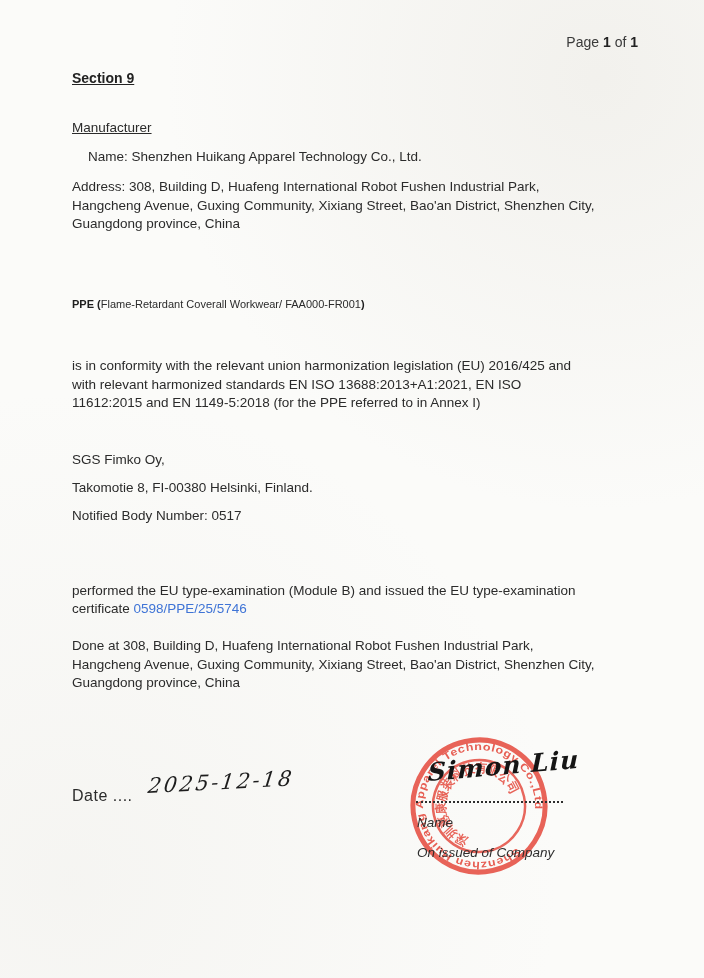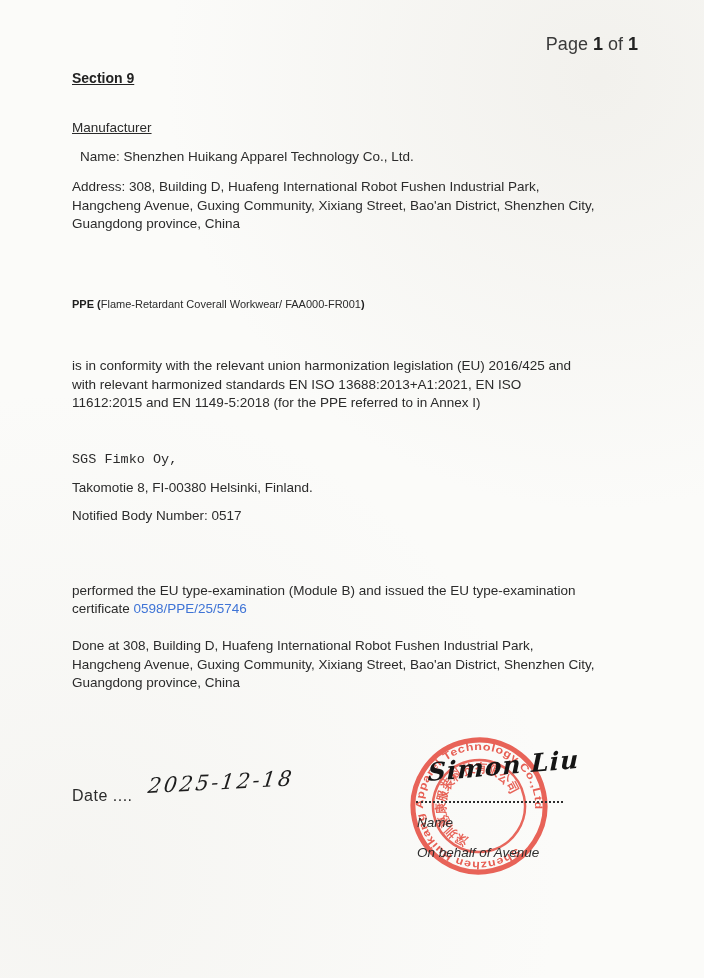--- a/index.html
+++ b/index.html
@@ -11,32 +11,32 @@
   }
   .page{
     position:relative;width:704px;height:978px;overflow:hidden;
     background:
       radial-gradient(circle at 85% 8%, rgba(225,222,214,.35), rgba(0,0,0,0) 40%),
       radial-gradient(circle at 10% 90%, rgba(228,226,220,.25), rgba(0,0,0,0) 45%),
       #fbfbf9;
   }
   .abs{position:absolute;}
   .body-text{font-size:13.5px;line-height:18.5px;color:#2b2b2b;white-space:pre-line;}
-  .page-ind{top:34px;right:66px;font-size:18px;color:#3a3a3a;}
+  .page-ind{top:34px;right:66px;font-size:14px;color:#3a3a3a;}
   .page-ind b{font-weight:bold;color:#222;}
   .section{left:72px;top:70px;font-size:14px;font-weight:bold;text-decoration:underline;color:#222;}
   .title{left:0;top:88px;width:704px;text-align:center;font-size:16px;font-weight:bold;color:#1e1e1e;letter-spacing:.3px;}
   .manufacturer{left:72px;top:120px;font-size:13.5px;text-decoration:underline;color:#2b2b2b;}
-  .name-line{left:80px;top:148px;}
+  .name-line{left:88px;top:148px;}
   .address-block{left:72px;top:178px;width:590px;}
   .declares{left:72px;top:242px;}
   .ppe-line{left:72px;top:298px;font-size:11px;color:#2b2b2b;}
   .ppe-line .b{font-weight:bold;color:#1e1e1e;}
   .conformity{left:72px;top:357px;width:590px;}
-  .sgs{left:72px;top:451px;font-family:Liberation Mono, monospace;}
+  .sgs{left:72px;top:451px;}
   .tako{left:72px;top:479px;}
   .notified{left:72px;top:507px;}
   .performed{left:72px;top:563px;width:590px;}
   .performed .cert{color:#3f74d6;}
   .done-at{left:72px;top:637px;width:590px;}
   .date-row{left:72px;top:787px;font-size:16px;color:#2b2b2b;letter-spacing:.5px;text-align:center;}
   .date-hand{
     left:148px;top:774px;font-size:21px;color:#1d1d1d;
     font-family:"DejaVu Serif", serif;font-style:italic;letter-spacing:2.5px;
     transform:rotate(-3deg) skewX(-10deg);transform-origin:left center;
@@ -113,15 +113,15 @@
       </text>
       <text font-size="12.5" font-weight="bold" fill="#e23b2e" fill-opacity="0.88" font-family="DejaVu Sans, sans-serif">
         <textPath href="#cnPath" textLength="138" lengthAdjust="spacingAndGlyphs">深圳惠康服装科技有限公司</textPath>
       </text>
     </svg>
   </div>
 
   <div class="abs signature">Simon Liu</div>
   <div class="abs dotline"></div>
   <div class="abs name-label">Name</div>
-  <div class="abs behalf-label">On behalf of Avenue</div>
+  <div class="abs behalf-label">On issued of Company</div>
 
 </div>
 
 </body></html>

